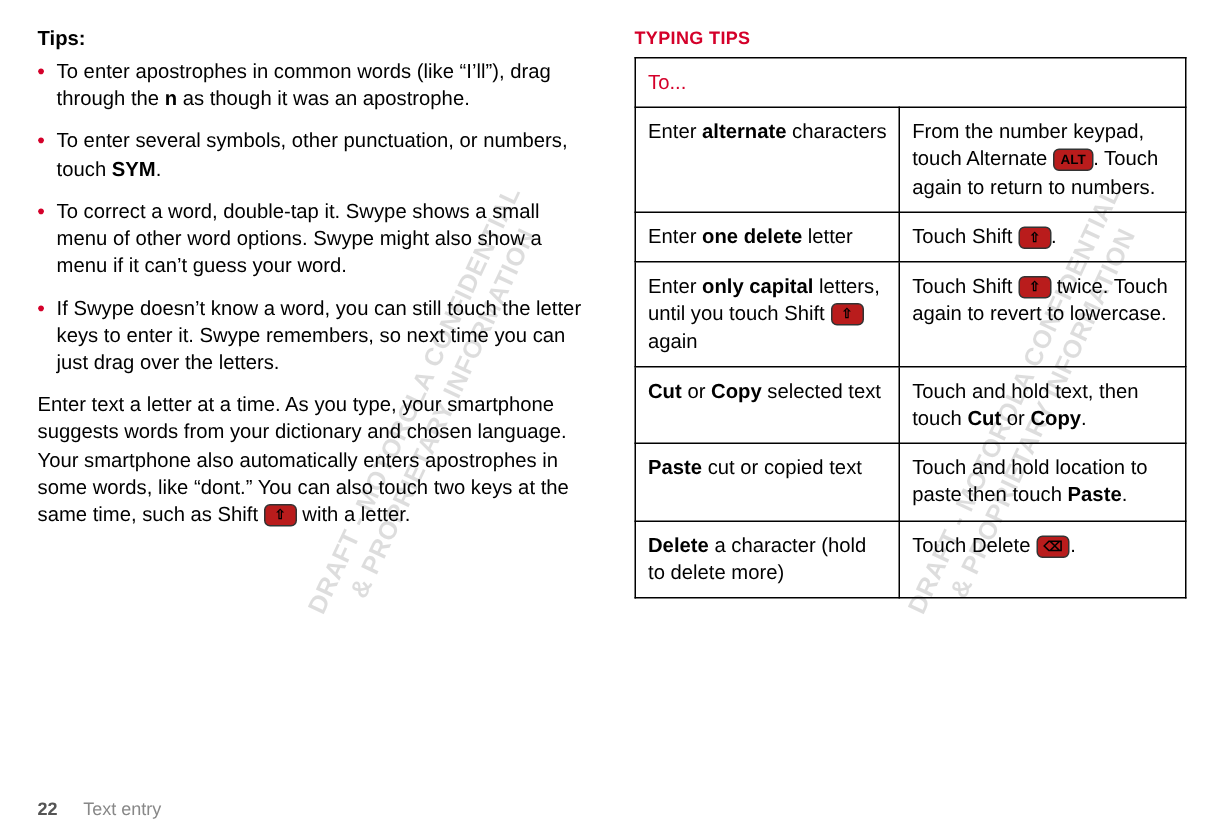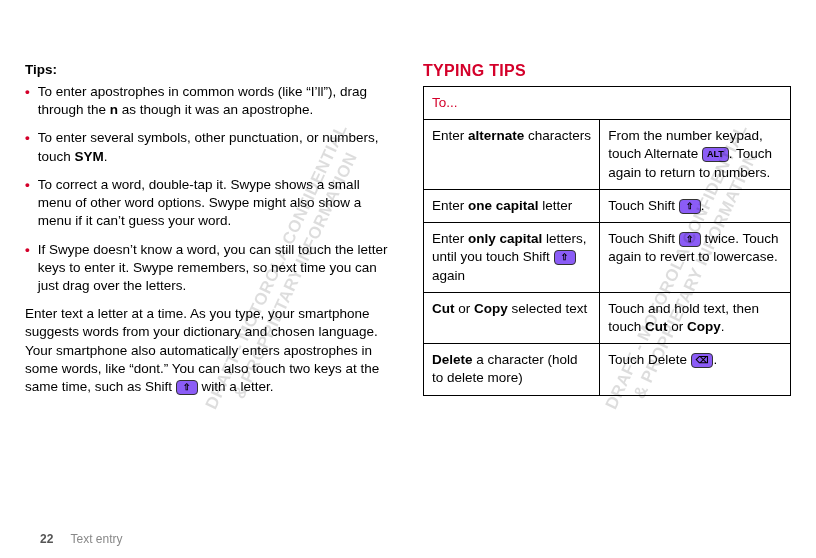--- a/index.html
+++ b/index.html
@@ -14,42 +14,41 @@
       background: #fff;
     }
     .page {
       display: flex;
       gap: 30px;
       height: 495px;
     }
     .col {
       flex: 1;
       min-width: 0;
-      margin-top: 44px;
     }
     .tips-label {
       font-weight: bold;
       margin-bottom: 6px;
     }
     ul.tips { list-style: none; }
     ul.tips li {
       display: flex;
       margin-bottom: 10px;
       line-height: 1.35;
     }
     .bullet {
       color: #d4002a;
       font-weight: bold;
       margin-right: 8px;
       flex-shrink: 0;
     }
     .subhead {
       color: #d4002a;
       font-weight: bold;
-      font-size: 16px;
+      font-size: 12px;
       letter-spacing: 0.02em;
       margin-bottom: 4px;
       margin-top: 12px;
       text-transform: uppercase;
       font-family: Arial, sans-serif;
     }
     .rt .subhead { margin-top: 0; margin-bottom: 6px; }
     .para {
       line-height: 1.35;
     }
@@ -58,21 +57,21 @@
       display: inline-block;
       border: 1px solid #333;
       border-radius: 4px;
       padding: 0 4px;
       font-size: 9px;
       font-weight: bold;
       line-height: 13px;
       vertical-align: 1px;
       min-width: 22px;
       text-align: center;
-      background: #8b5cf6;
+      background: #b91c1c;
     }
     table.tt {
       width: 100%;
       border-collapse: collapse;
       font-size: 13.5px;
       padding-left: 12px;
     }
     table.tt th, table.tt td {
       border: 1px solid #000;
       padding: 7px 8px;
@@ -80,21 +79,21 @@
       vertical-align: top;
       line-height: 1.35;
     }
     table.tt th {
       font-weight: normal;
       color: #d4002a;
     }
     .footer {
       position: absolute;
       bottom: 12px;
-      left: 40px;
+      left: 25px;
       font-size: 12px;
       color: #888;
     }
     .footer .pg {
       font-weight: bold;
       color: #555;
       margin-right: 14px;
     }
     .watermark {
       position: absolute;
@@ -144,30 +143,34 @@
         <tr>
             <th colspan="2">To...</th>
           </tr>
       </thead>
       <tbody>
           <tr>
             <td style="width: 48%;">Enter <b>alternate</b> characters</td>
             <td>From the number keypad, touch Alternate <span class="key">ALT</span>. Touch again to return to numbers.</td>
           </tr>
           <tr>
-            <td style="width: 48%;">Enter <b>one capital</b> letter</td>
+            <td style="width: 48%;">Enter <b>one delete</b> letter</td>
             <td>Touch Shift <span class="key">⇧</span>.</td>
           </tr>
           <tr>
             <td style="width: 48%;">Enter <b>only capital</b> letters, until you touch Shift <span class="key">⇧</span> again</td>
             <td>Touch Shift <span class="key">⇧</span> twice. Touch again to revert to lowercase.</td>
           </tr>
           <tr>
             <td style="width: 48%;"><b>Cut</b> or <b>Copy</b> selected text</td>
             <td>Touch and hold text, then touch <b>Cut</b> or <b>Copy</b>.</td>
+          </tr>
+          <tr>
+            <td style="width: 48%;"><b>Paste</b> cut or copied text</td>
+            <td>Touch and hold location to paste then touch <b>Paste</b>.</td>
           </tr>
           <tr>
             <td style="width: 48%;"><b>Delete</b> a character (hold to delete more)</td>
             <td>Touch Delete <span class="key">⌫</span>.</td>
           </tr>
         </tbody>
     </table>
   </div>
 </div>
 

